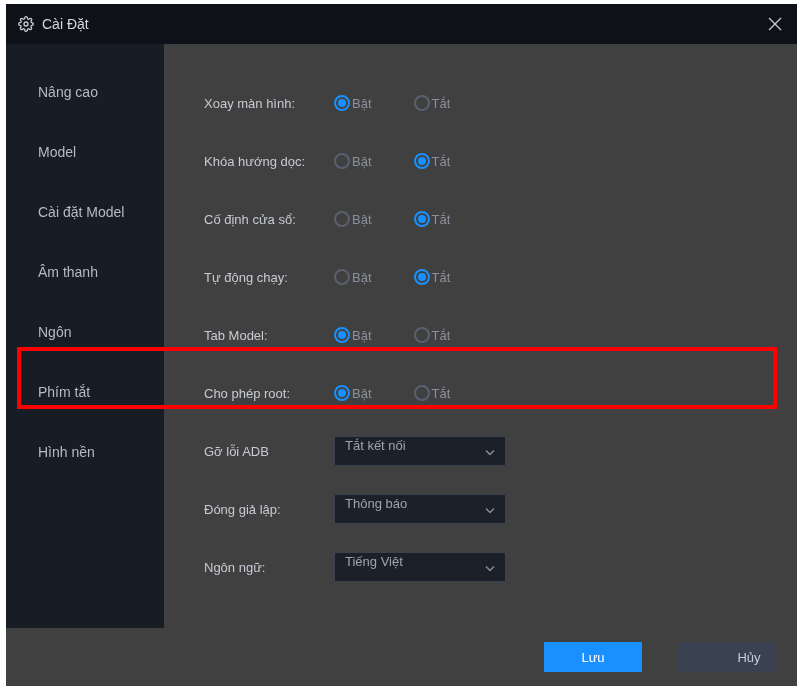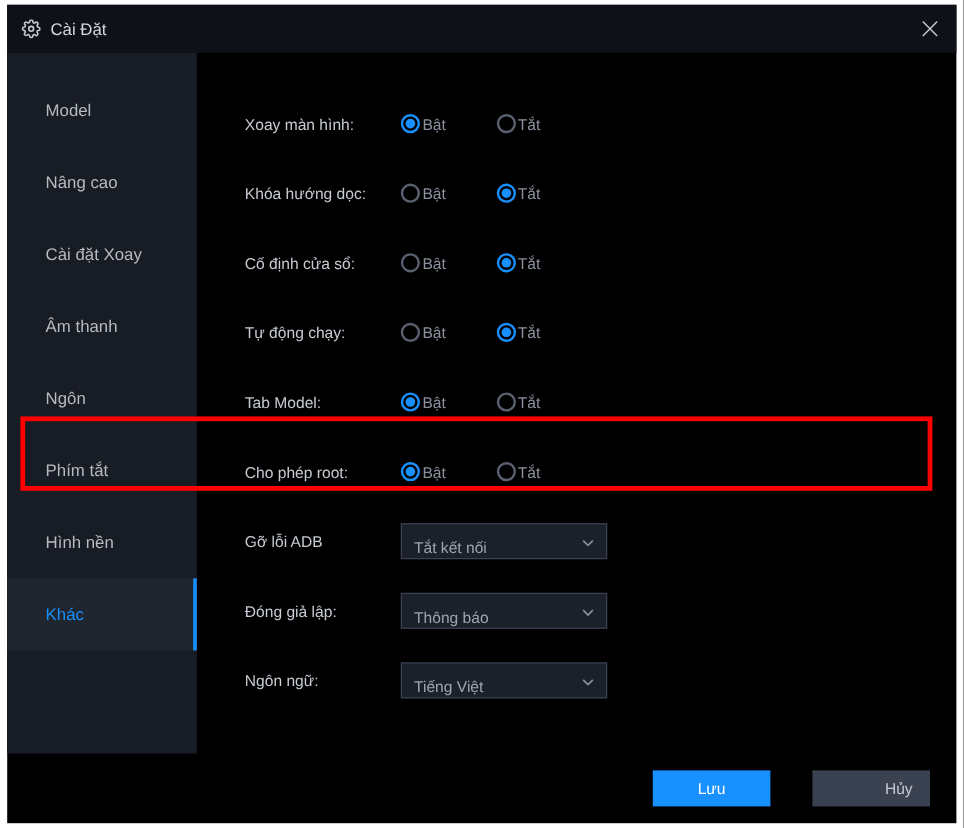--- a/index.html
+++ b/index.html
@@ -9,21 +9,21 @@
     background: #fff;
     font-family: "Segoe UI", Arial, sans-serif;
     font-size: 13px;
     color: #a3a8b3;
     overflow: hidden;
   }
   .window {
     position: absolute;
     left: 6px; top: 4px;
     width: 791px; height: 682px;
-    background: #000000;
+    background: #404040;
     display: flex;
     flex-direction: column;
   }
   .titlebar {
     height: 40px;
     background: #0e1117;
     display: flex;
     align-items: center;
     padding: 0 12px;
     position: relative;
@@ -119,21 +119,21 @@
   .radio-label {
     color: #8b909c;
     font-size: 13px;
   }
   .dropdown {
     width: 172px;
     height: 30px;
     border: 1px solid #3a4150;
     background: #1b2029;
     display: flex;
-    align-items: flex-start;
+    align-items: flex-end;
     padding: 12px 10px;
     color: #9fa4af;
     font-size: 13px;
     cursor: pointer;
     position: relative;
   }
   .dropdown .chev {
     position: absolute;
     right: 10px;
     top: 50%;
@@ -190,42 +190,39 @@
         <line x1="1" y1="1" x2="13" y2="13"></line>
         <line x1="13" y1="1" x2="1" y2="13"></line>
       </svg>
     </span>
   </div>
 
   <div class="body">
 
     <div class="sidebar" id="sidebar">
         <div class="sidebar-item">
+          <span>Nâng cao</span>
+        </div>
+        <div class="sidebar-item">
           <span>Model</span>
         </div>
         <div class="sidebar-item">
-          <span>Nâng cao</span>
-        </div>
-        <div class="sidebar-item">
-          <span>Cài đặt Xoay</span>
+          <span>Cài đặt Model</span>
         </div>
         <div class="sidebar-item">
           <span>Âm thanh</span>
         </div>
         <div class="sidebar-item">
           <span>Ngôn</span>
         </div>
         <div class="sidebar-item">
           <span>Phím tắt</span>
         </div>
         <div class="sidebar-item">
           <span>Hình nền</span>
-        </div>
-        <div class="sidebar-item active">
-          <span>Khác</span>
         </div>
       </div>
 
     <div class="content">
       <div id="radio-rows">
           <div class="row">
             <div class="row-label">Xoay màn hình:</div>
             <div class="radio-group">
               <div class="radio-opt">
                 <div class="radio selected"></div>

